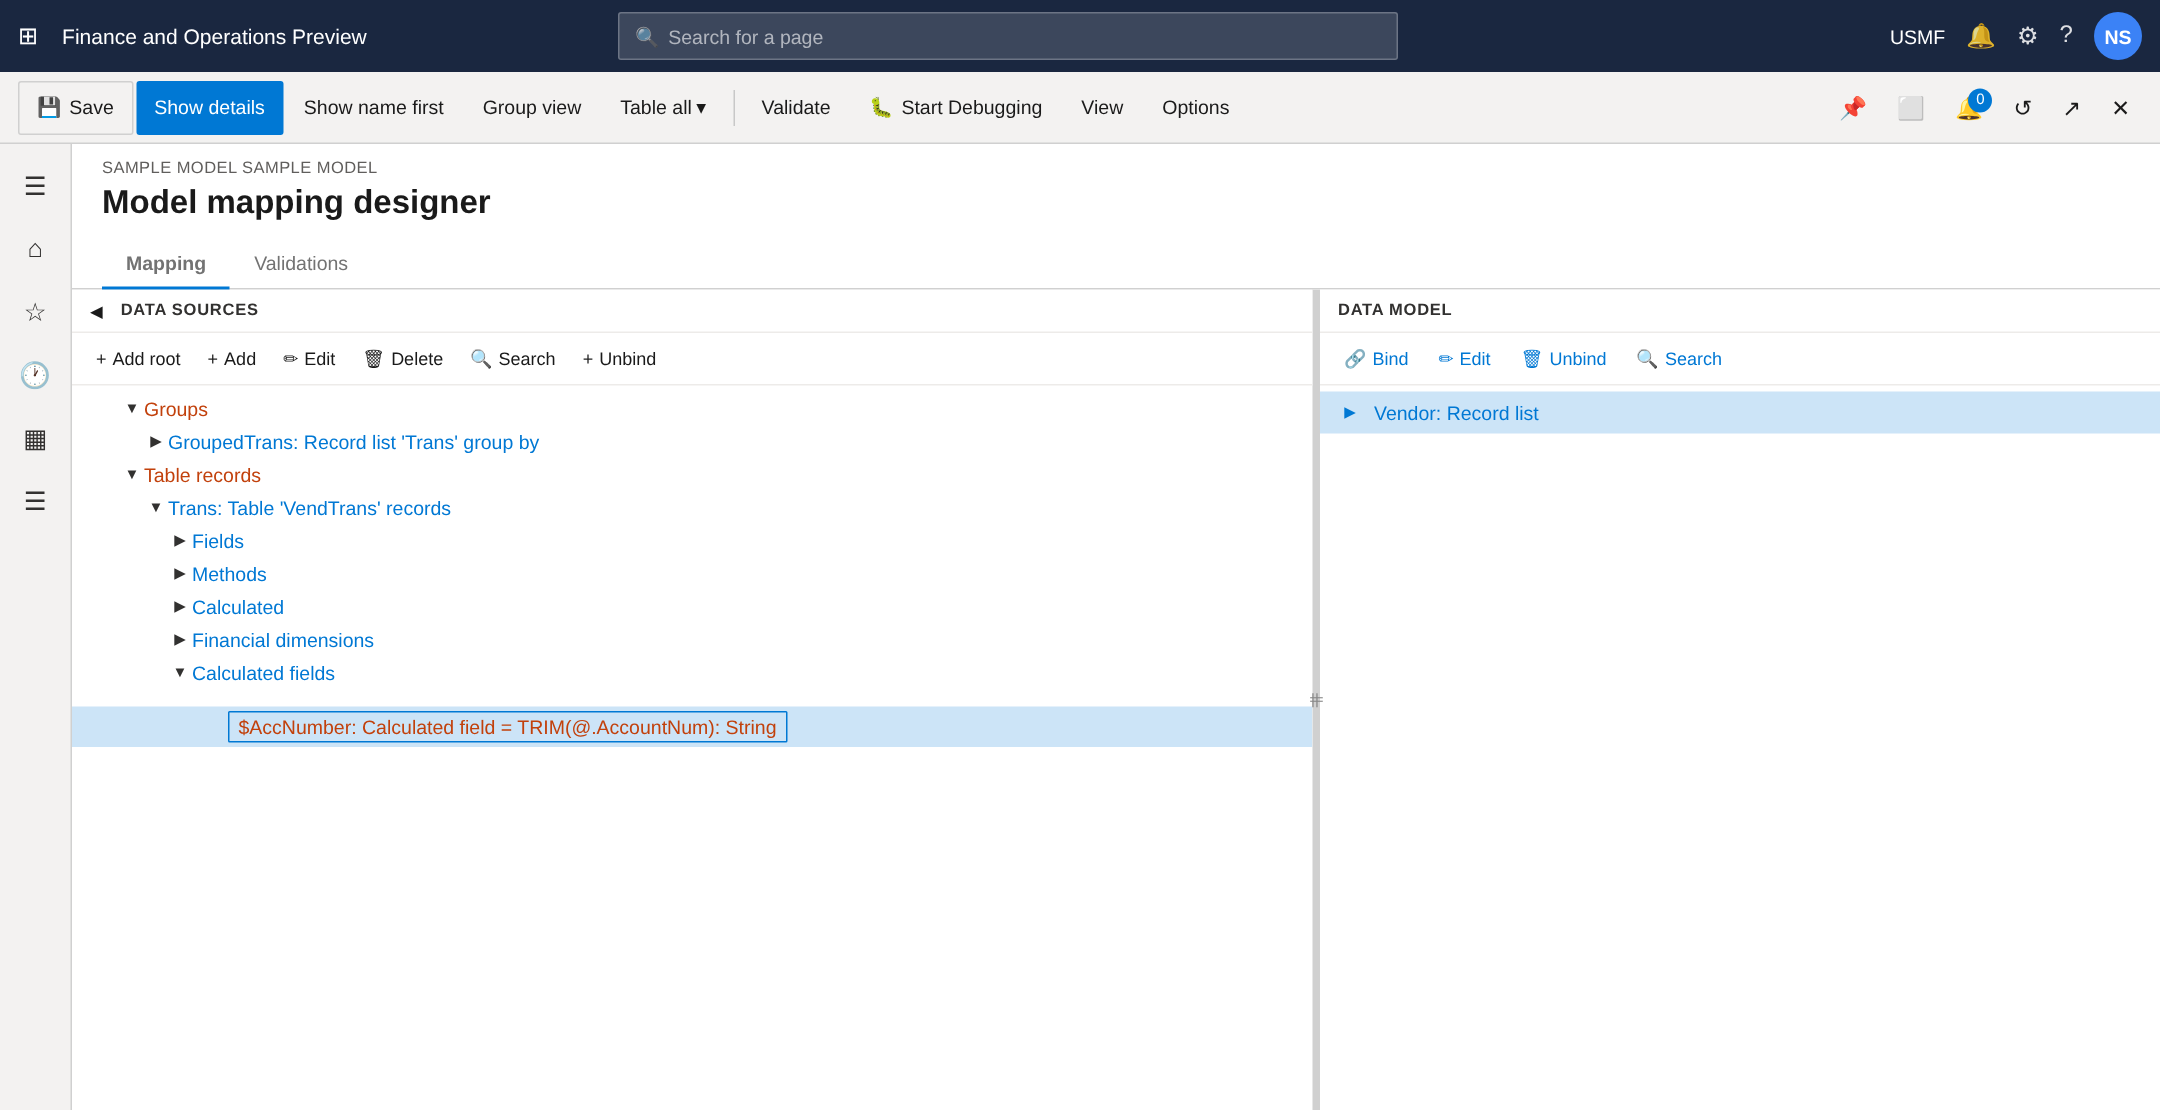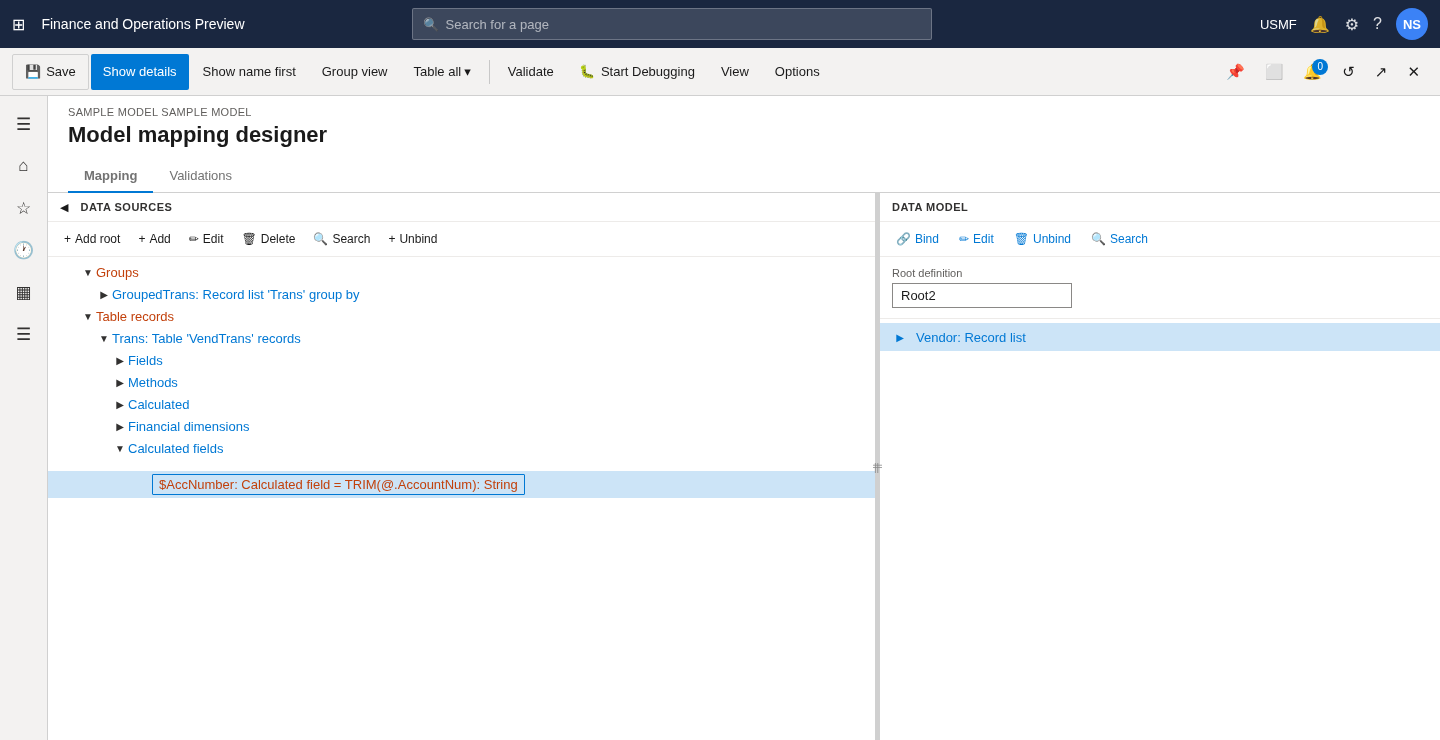--- a/index.html
+++ b/index.html
@@ -551,24 +551,20 @@
           <button class="dm-btn">
             <span>🗑</span>
             <span>Unbind</span>
           </button>
           <button class="dm-btn">
             <span>🔍</span>
             <span>Search</span>
           </button>
         </div>
 
-        <div class="root-def-section">
-          <div class="root-def-label">Root definition</div>
-          <input type="text" class="root-def-input" value="Root2" style="">
-        </div>
 
         <div class="dm-tree-area">
           <div class="dm-item selected" style="background:#cce4f7;">
             <span class="tree-toggle" style="color:#0078d4;">▶</span>
             <span style="width:8px;"></span>
             <span style="color:#0078d4; font-weight:400;">Vendor: Record list</span>
           </div>
         </div>
       </div>
 

